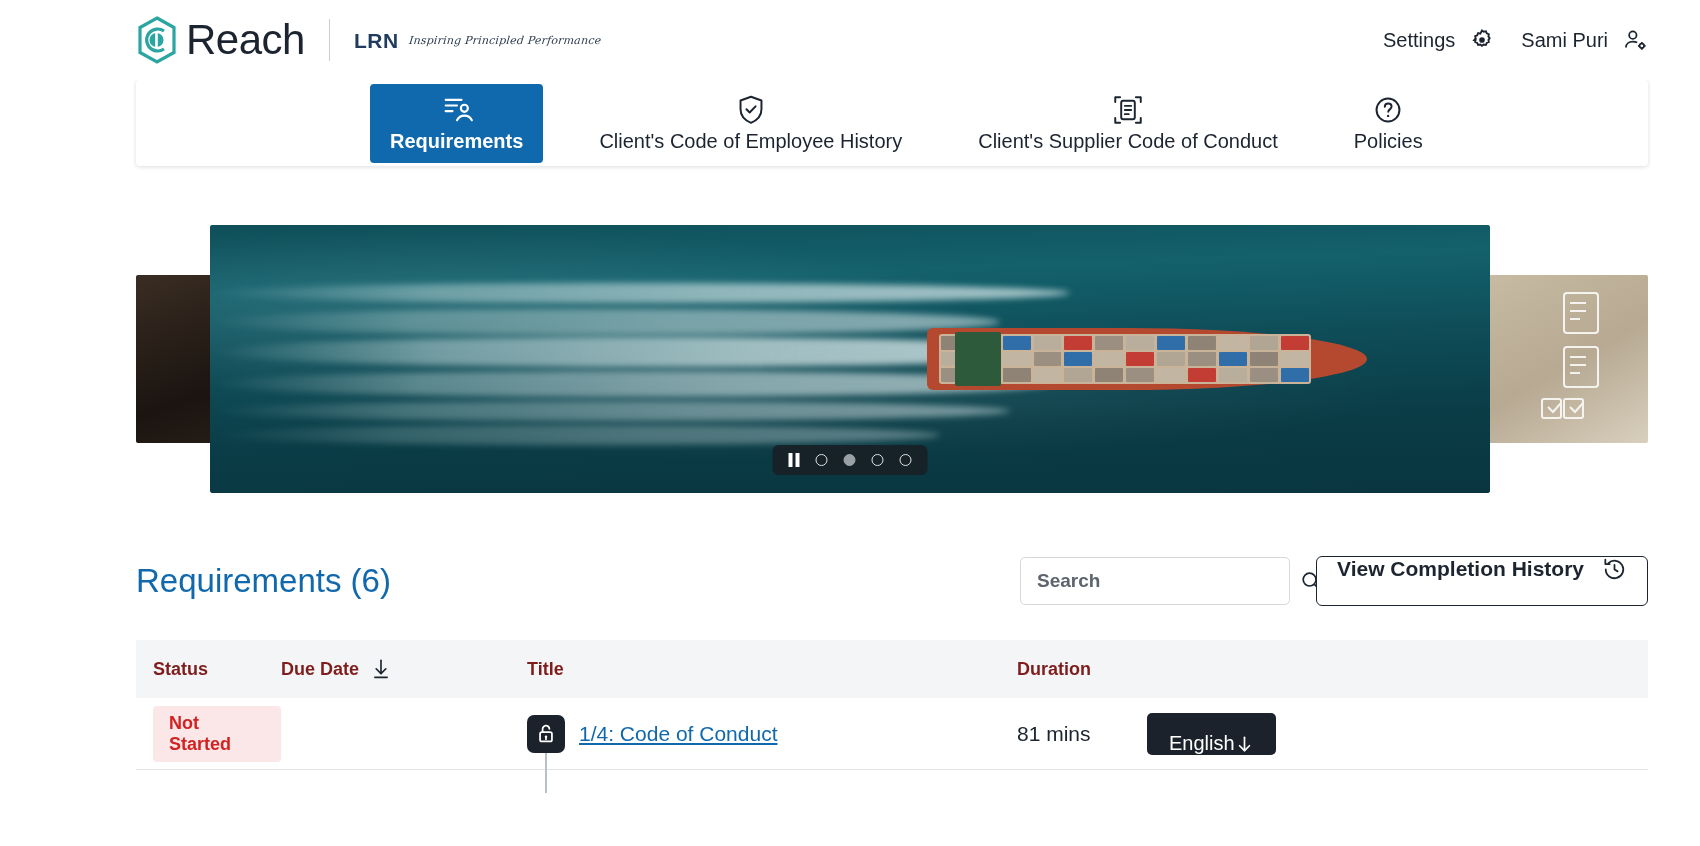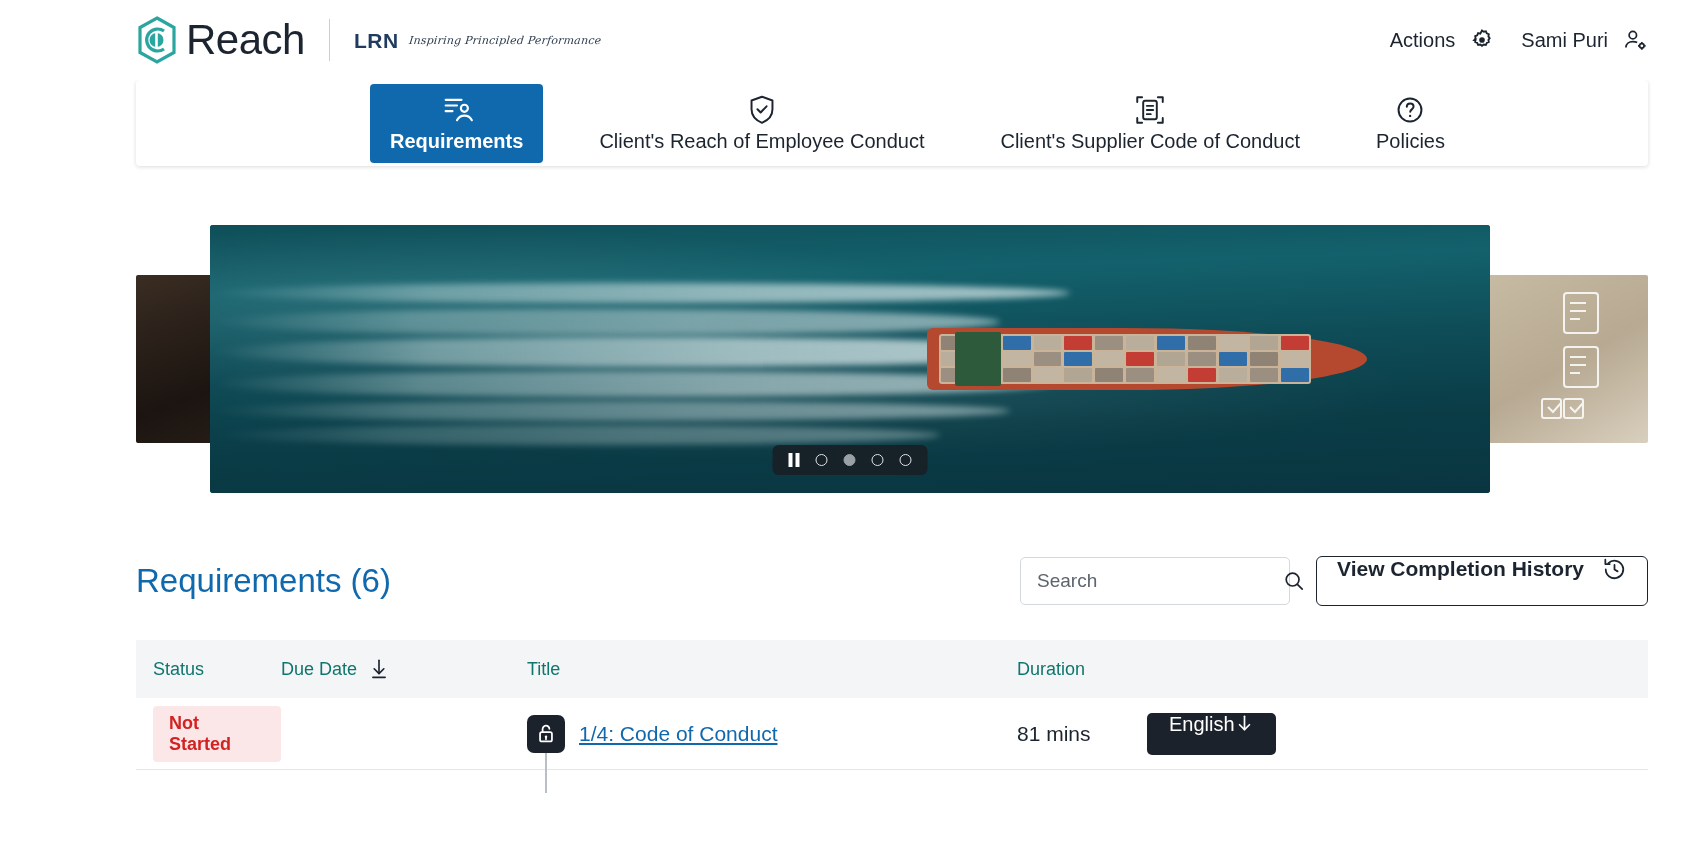--- a/index.html
+++ b/index.html
@@ -130,35 +130,35 @@
     display: flex; align-items: center;
   }
   .reqtitle { font-size: 33px; color: #1068ad; font-weight: 400; }
   .reqtools { margin-left: auto; display: flex; align-items: center; gap: 26px; }
   .searchbox {
     width: 270px; height: 48px; border: 1px solid #d4d9de; border-radius: 5px;
     display: flex; align-items: center; padding: 0 14px 0 16px; background: #fff;
   }
   .searchbox input {
     border: 0; outline: 0; flex: 1; font-size: 19px; color: #14532d;
-    font-family: "Liberation Sans", sans-serif; background: transparent;
+    font-family: "Liberation Sans", sans-serif; background: transparent; font-weight: bold;
   }
   .searchbox input::placeholder { color: #5d646d; }
   .histbtn {
     height: 50px; border: 1.5px solid #1c2430; border-radius: 6px; background: #fff;
     display: flex; align-items: flex-start; gap: 18px; padding: 0 20px; cursor: pointer;
   }
   .histbtn .lbl { font-size: 21px; color: #1c2430; font-weight: bold; }
 
   
   .table { margin: 34px 52px 0 136px; }
   .thead {
     background: #f4f5f6; height: 58px; display: flex; align-items: center;
   }
-  .thead .th { font-size: 18px; color: #0f766e; font-weight: normal; display: flex; align-items: center; gap: 12px; }
+  .thead .th { font-size: 18px; color: #7f1d1d; font-weight: bold; display: flex; align-items: center; gap: 12px; }
   .trow { height: 72px; display: flex; align-items: center; border-bottom: 1px solid #e3e6e9; position: relative; }
   .c-status { width: 145px; padding-left: 17px; flex: 0 0 auto; }
   .c-due    { width: 246px; flex: 0 0 auto; }
   .c-title  { width: 490px; flex: 0 0 auto; display: flex; align-items: center; gap: 14px; }
   .c-dur    { width: 130px; flex: 0 0 auto; }
   .c-act    { flex: 1; }
   .badge {
     display: inline-block; background: #fbe7e7; color: #d32222;
     font-size: 18px; font-weight: bold; padding: 7px 16px; border-radius: 4px;
   }
@@ -169,21 +169,21 @@
   }
   .tline {
     position: absolute; left: 18px; top: 38px; width: 2px; height: 40px; background: #b9bfc6;
   }
   .titlelink {
     font-size: 21px; color: #1068ad; text-decoration: underline; cursor: pointer;
   }
   .durtext { font-size: 21px; color: #1c2430; }
   .langbtn {
     height: 42px; background: #1b222b; color: #fff; border-radius: 5px;
-    display: inline-flex; align-items: flex-start; gap: 0; padding: 0 22px;
+    display: inline-flex; align-items: flex-end; gap: 0; padding: 0 22px;
     font-size: 20px; cursor: pointer;
   }
   svg { display: block; }
 </style>
 </head>
 <body>
 
 <div class="page">
 
   <div class="topbar">
@@ -199,21 +199,21 @@
       <span class="brand-name">Reach</span>
       <span class="brand-sep"></span>
       <span class="lrn-block">
         <span class="lrn-word">LRN</span>
         <span class="lrn-tag">Inspiring Principled Performance</span>
       </span>
     </div>
 
     <div class="topbar-right">
       <div class="tb-item">
-        <span class="tb-label">Actions</span>
+        <span class="tb-label">Settings</span>
         <span>
           <svg width="26" height="26" viewBox="0 0 24 24" fill="none" stroke="#1c2430" stroke-width="1.7">
             <path d="M12 3.2l1.6 1.2 2-.4.8 1.9 1.9.8-.4 2 1.2 1.6-1.2 1.6.4 2-1.9.8-.8 1.9-2-.4-1.6 1.2-1.6-1.2-2 .4-.8-1.9-1.9-.8.4-2L4.9 12l1.2-1.6-.4-2 1.9-.8.8-1.9 2 .4z"></path>
             <circle cx="12" cy="12" r="2.6" fill="#1c2430" stroke="none"></circle>
           </svg>
         </span>
       </div>
       <div class="tb-item">
         <span class="tb-label">Sami Puri</span>
         <span>
@@ -244,21 +244,21 @@
 
     <span class="tab-spacer" style="width:36px"></span>
 
     <div class="tab">
       <span class="tab-icon">
         <svg width="30" height="32" viewBox="0 0 24 26" fill="none" stroke="#1c2430" stroke-width="1.6" stroke-linecap="round" stroke-linejoin="round">
           <path d="M12 2.2 L20.5 5.3 V12.4 c0 5.2-3.6 9-8.5 11-4.9-2-8.5-5.8-8.5-11 V5.3 Z"></path>
           <path d="M8.3 12.4 l2.6 2.6 4.8-5"></path>
         </svg>
       </span>
-      <span class="tab-label">Client's Reach of Employee Conduct</span>
+      <span class="tab-label">Client's Code of Employee History</span>
     </div>
 
     <span class="tab-spacer" style="width:36px"></span>
 
     <div class="tab">
       <span class="tab-icon">
         <svg width="32" height="34" viewBox="0 0 26 28" fill="none" stroke="#1c2430" stroke-width="1.6" stroke-linecap="round" stroke-linejoin="round">
           <path d="M2.5 7.5V3.5h4M19.5 3.5h4v4M23.5 20.5v4h-4M6.5 24.5h-4v-4"></path>
           <rect x="7.4" y="6.4" width="11.2" height="15.2" rx="1.6"></rect>
           <path d="M10.4 10.6h5.2M10.4 14h5.2M10.4 17.4h3.2"></path>

